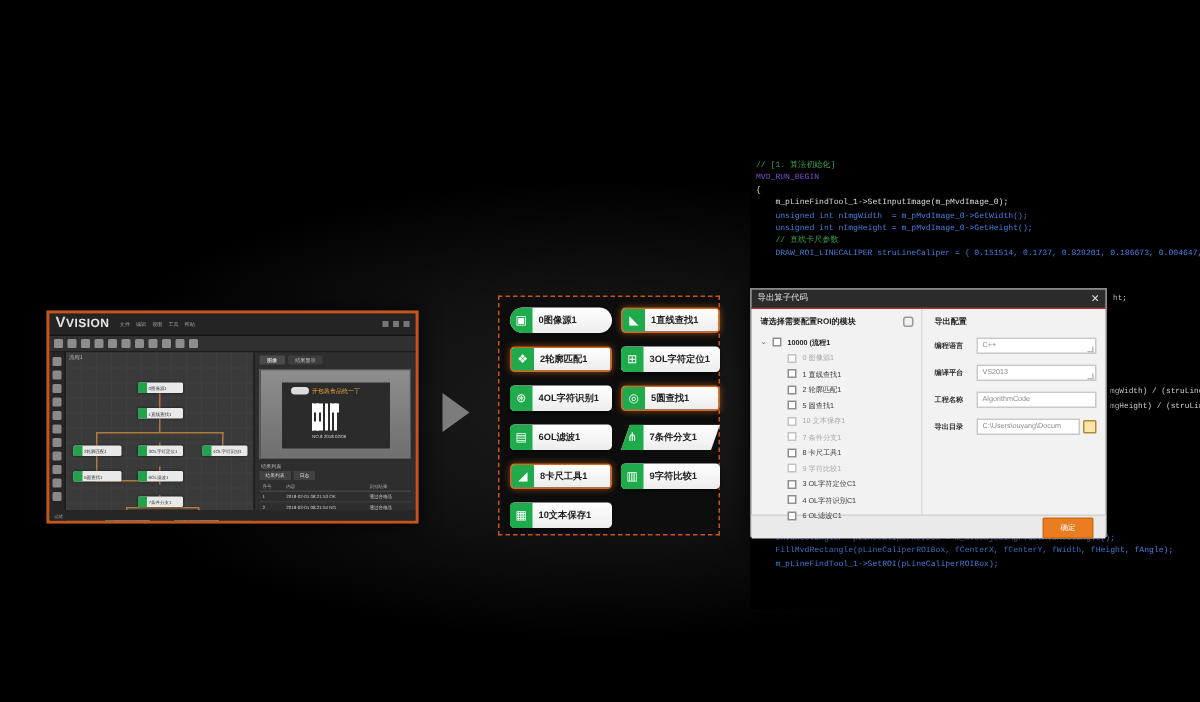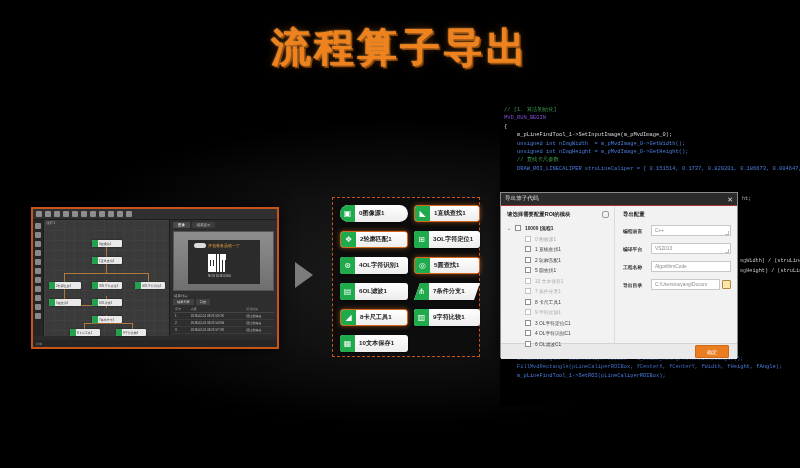--- a/index.html
+++ b/index.html
@@ -203,25 +203,39 @@
   
   .frag { position:absolute; font-family:"Liberation Mono","DejaVu Sans Mono",monospace;
           font-size:5.2px; color:#cfcfcf; white-space:pre; }
 </style>
 </head>
 <body>
 
 <div class="stage">
   <div class="glow"></div>
 
-  <div class="title-wrap">
-    <span class="title">流程算子导出</span>
-  </div>
 
   <div class="shot">
+    <div class="shot-top">
+      <div class="logo-v">
+        <span class="vv">V</span><span>VISION</span>
+      </div>
+      <div class="menu-mini">
+        <span>文件</span>
+        <span>编辑</span>
+        <span>视图</span>
+        <span>工具</span>
+        <span>帮助</span>
+      </div>
+      <div class="win-ctrl">
+        <i></i>
+        <i></i>
+        <i></i>
+      </div>
+    </div>
 
     <div class="shot-tools">
       <i></i>
       <i></i>
       <i></i>
       <i></i>
       <i></i>
       <i></i>
       <i></i>
       <i></i>

